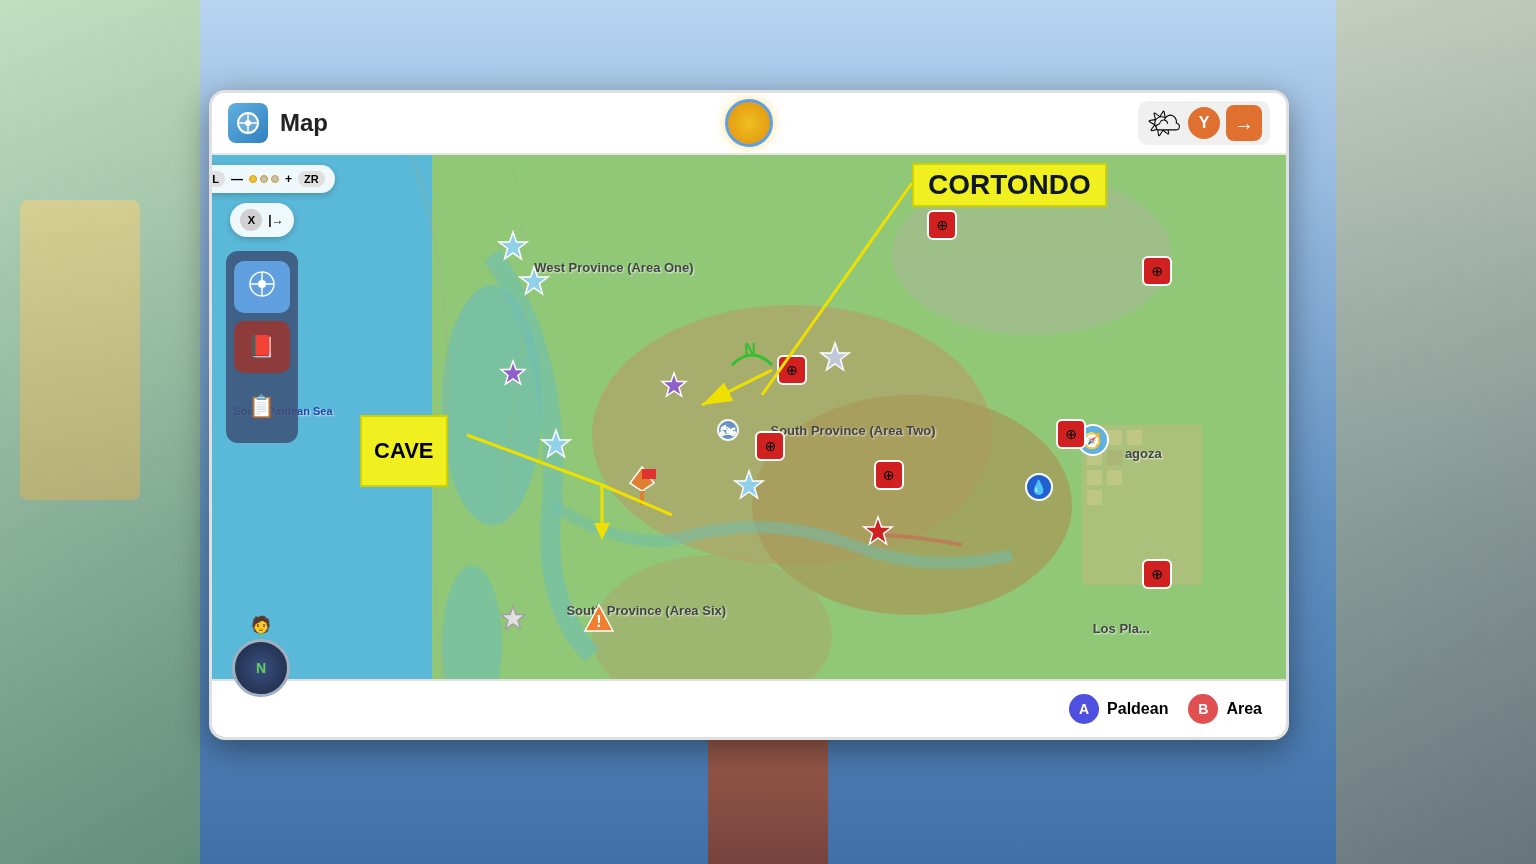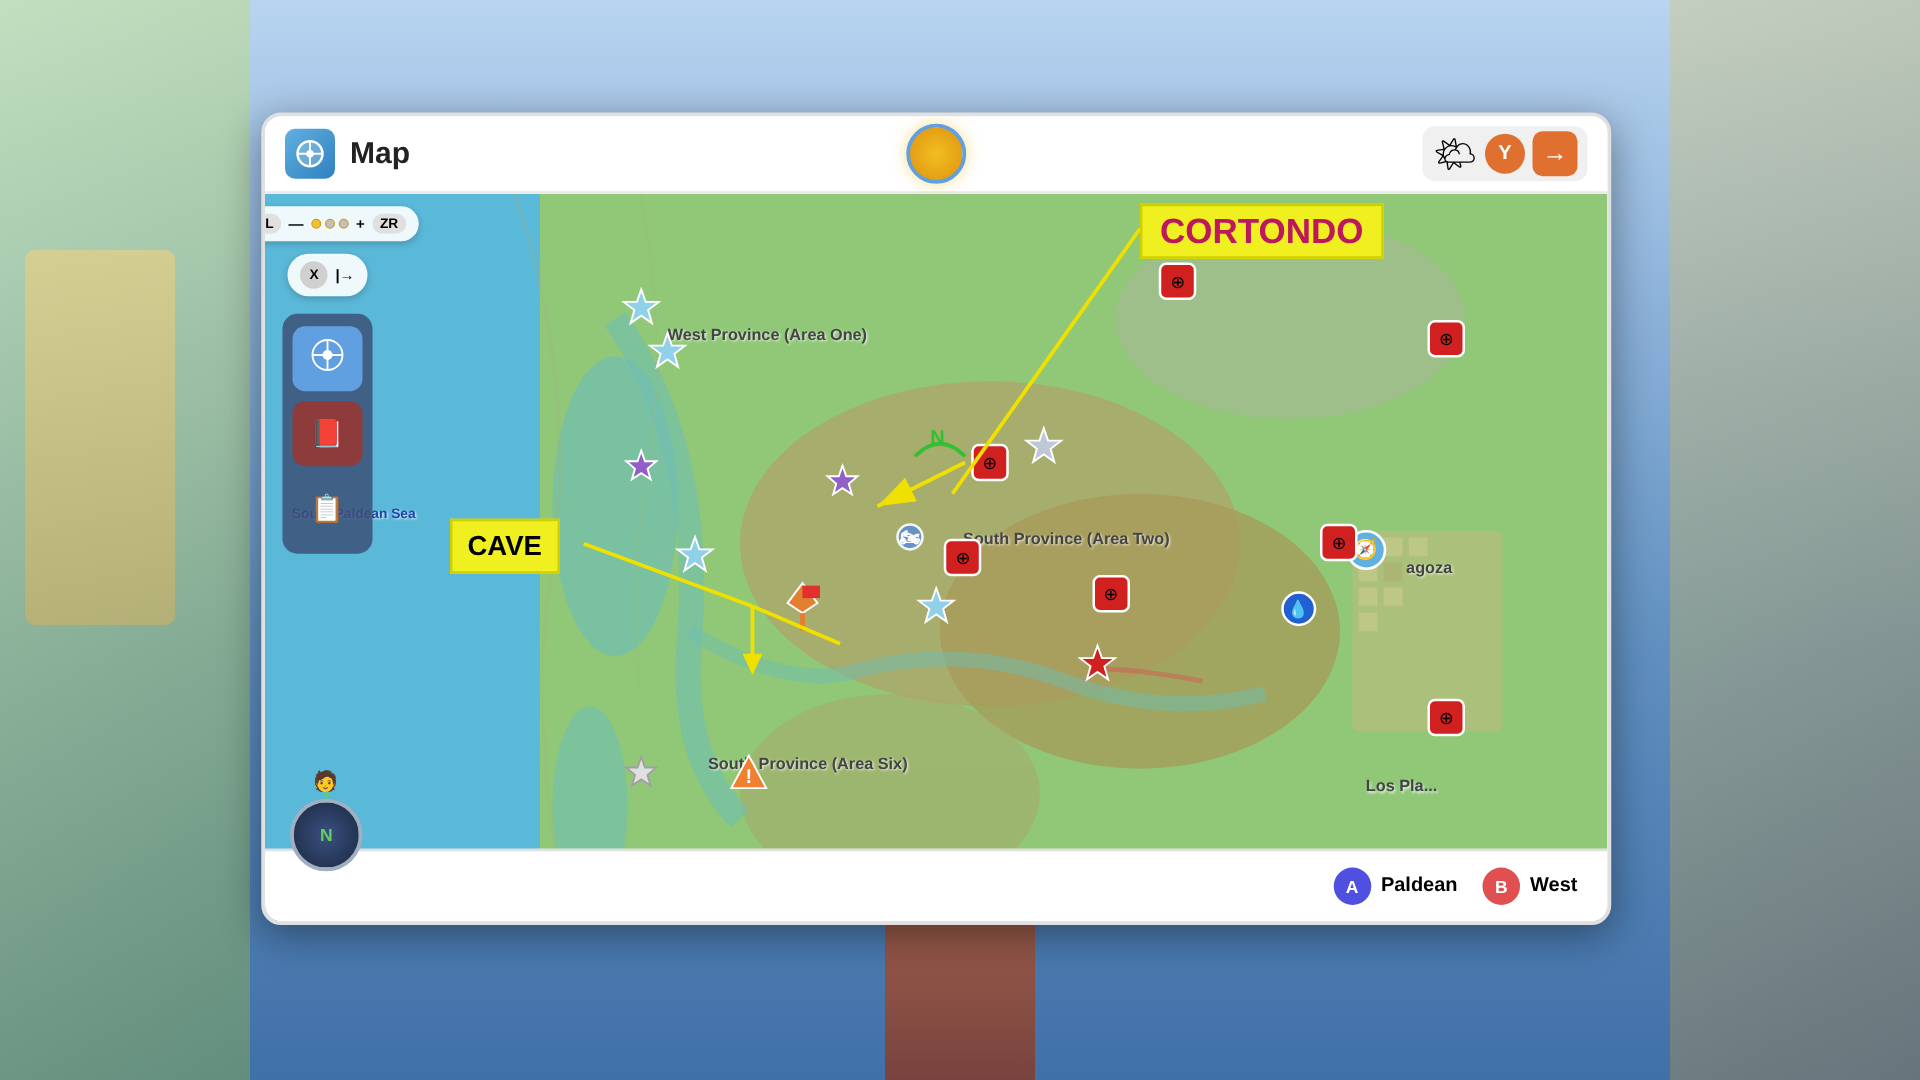--- a/index.html
+++ b/index.html
@@ -362,30 +362,30 @@
       border: 2px solid white;
     }
 
     
     .cave-label {
       position: absolute;
       background: #f0f020;
       color: #000;
       font-size: 22px;
       font-weight: bold;
-      padding: 7px 12px;
+      padding: 21px 12px;
       border: 2px solid #d0d000;
       z-index: 40;
     }
 
     
     .cortondo-label {
       position: absolute;
       background: #f0f020;
-      color: #be185d;
+      color: #0f172a;
       font-size: 28px;
       font-weight: 900;
       padding: 4px 14px;
       border: 2px solid #d0d000;
       z-index: 40;
     }
 
     
     .bottom-bar {
       position: absolute;
@@ -721,17 +721,17 @@
     <div class="bottom-btn">
       <div class="a-button">
         <span>A</span>
       </div>
       <span>Paldean</span>
     </div>
     <div class="bottom-btn">
       <div class="b-button">
         <span>B</span>
       </div>
-      <span>West</span>
+      <span>Area</span>
     </div>
   </div>
 
 </div>
 
 </body></html>

